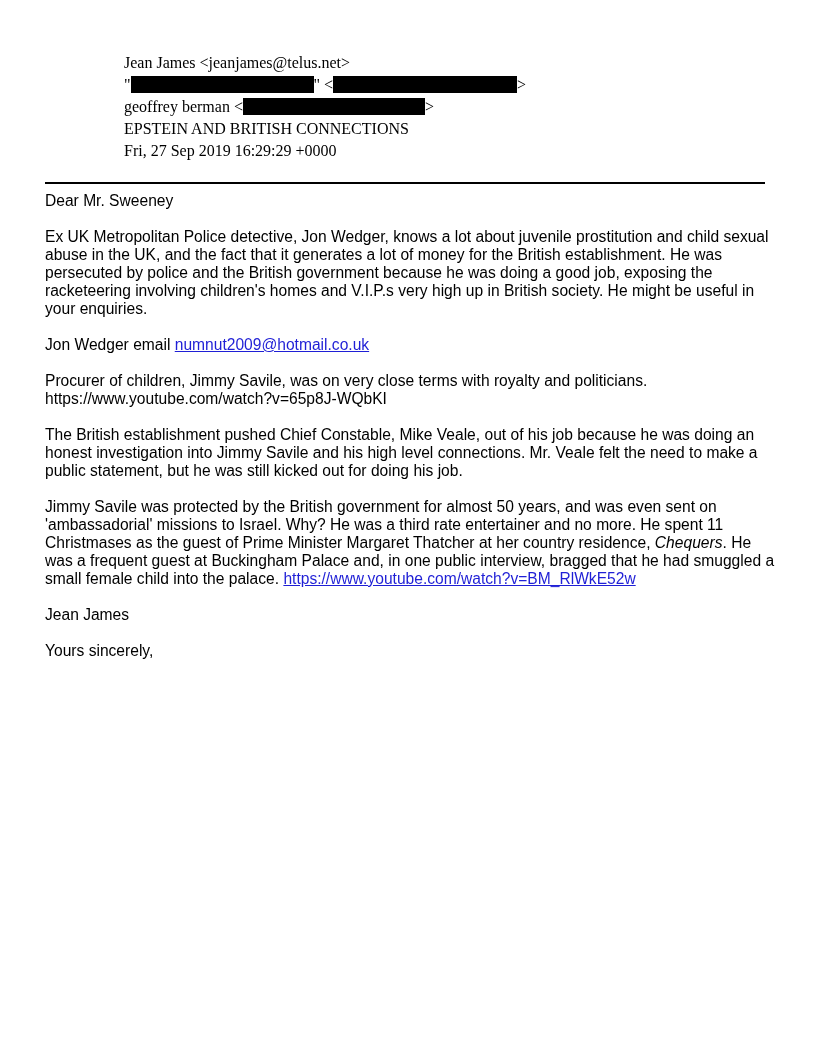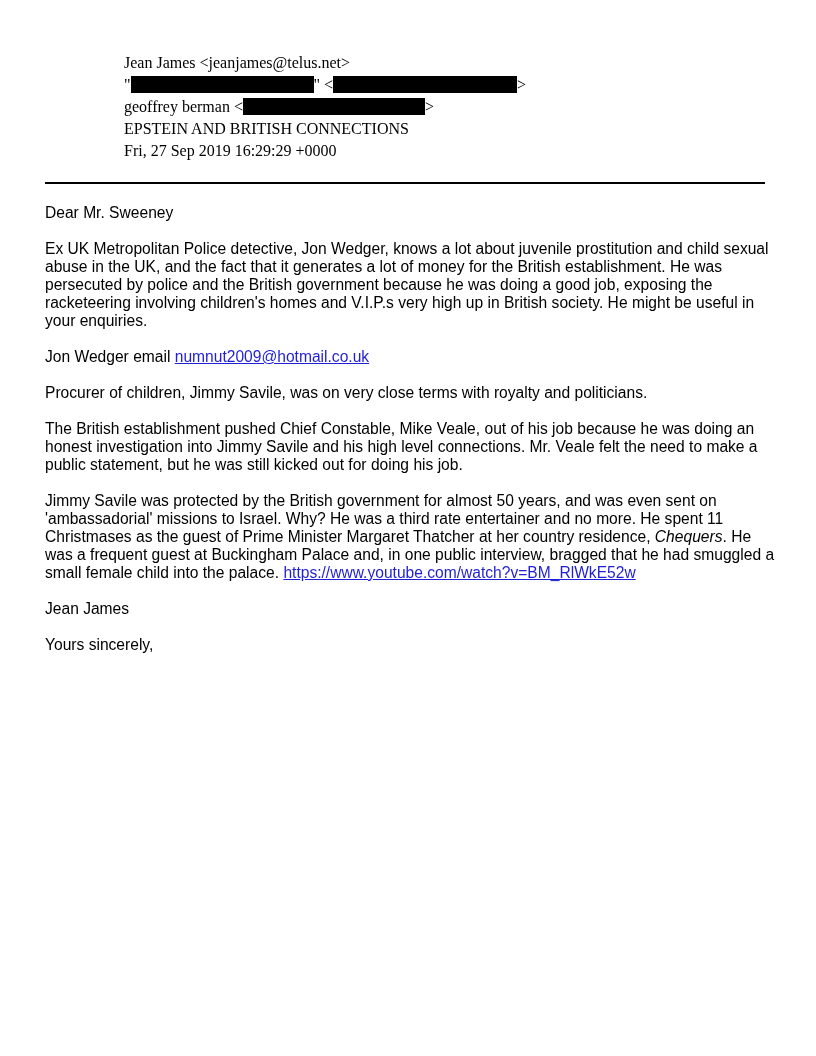--- a/index.html
+++ b/index.html
@@ -41,21 +41,21 @@
       position: absolute;
       left: 45px;
       top: 182px;
       width: 720px;
       height: 2px;
       background: #000;
     }
     .body {
       position: absolute;
       left: 45px;
-      top: 204px;
+      top: 192px;
       width: 730px;
       font-family: "Liberation Sans", sans-serif;
       font-size: 15.6px;
       line-height: 18px;
     }
     .body p {
       margin: 0 0 18px 0;
     }
     a.link {
       color: #1a0dab;
@@ -89,18 +89,18 @@
     <span class="hvalue">Fri, 27 Sep 2019 16:29:29 +0000</span>
   </div>
 </div>
 
 <div class="divider"></div>
 
 <div class="body">
   <p>Dear Mr. Sweeney</p>
   <p>Ex UK Metropolitan Police detective, Jon Wedger, knows a lot about juvenile prostitution and child sexual abuse in the UK, and the fact that it generates a lot of money for the British establishment. He was persecuted by police and the British government because he was doing a good job, exposing the racketeering involving children's homes and V.I.P.s very high up in British society. He might be useful in your enquiries.</p>
   <p><span>Jon Wedger email </span><a class="link">numnut2009@hotmail.co.uk</a></p>
-  <p><span>Procurer of children, Jimmy Savile, was on very close terms with royalty and politicians.</span><br></p>
+  <p><span>Procurer of children, Jimmy Savile, was on very close terms with royalty and politicians.</span><br><span>https://www.youtube.com/watch?v=65p8J-WQbKI</span></p>
   <p><span>The British establishment pushed Chief Constable, Mike Veale, out of his job because he was doing an honest investigation into Jimmy Savile and his high level connections. Mr. Veale felt the need to make a public statement, but he was still kicked out for doing his job.</span><br></p>
   <p><span>Jimmy Savile was protected by the British government for almost 50 years, and was even sent on 'ambassadorial' missions to Israel. Why? He was a third rate entertainer and no more. He spent 11 Christmases as the guest of Prime Minister Margaret Thatcher at her country residence, </span><em>Chequers</em><span>. He was a frequent guest at Buckingham Palace and, in one public interview, bragged that he had smuggled a small female child into the palace. </span><a class="link">https://www.youtube.com/watch?v=BM_RlWkE52w</a></p>
   <p>Jean James</p>
   <p>Yours sincerely,</p>
 </div>
 
 </body></html>

